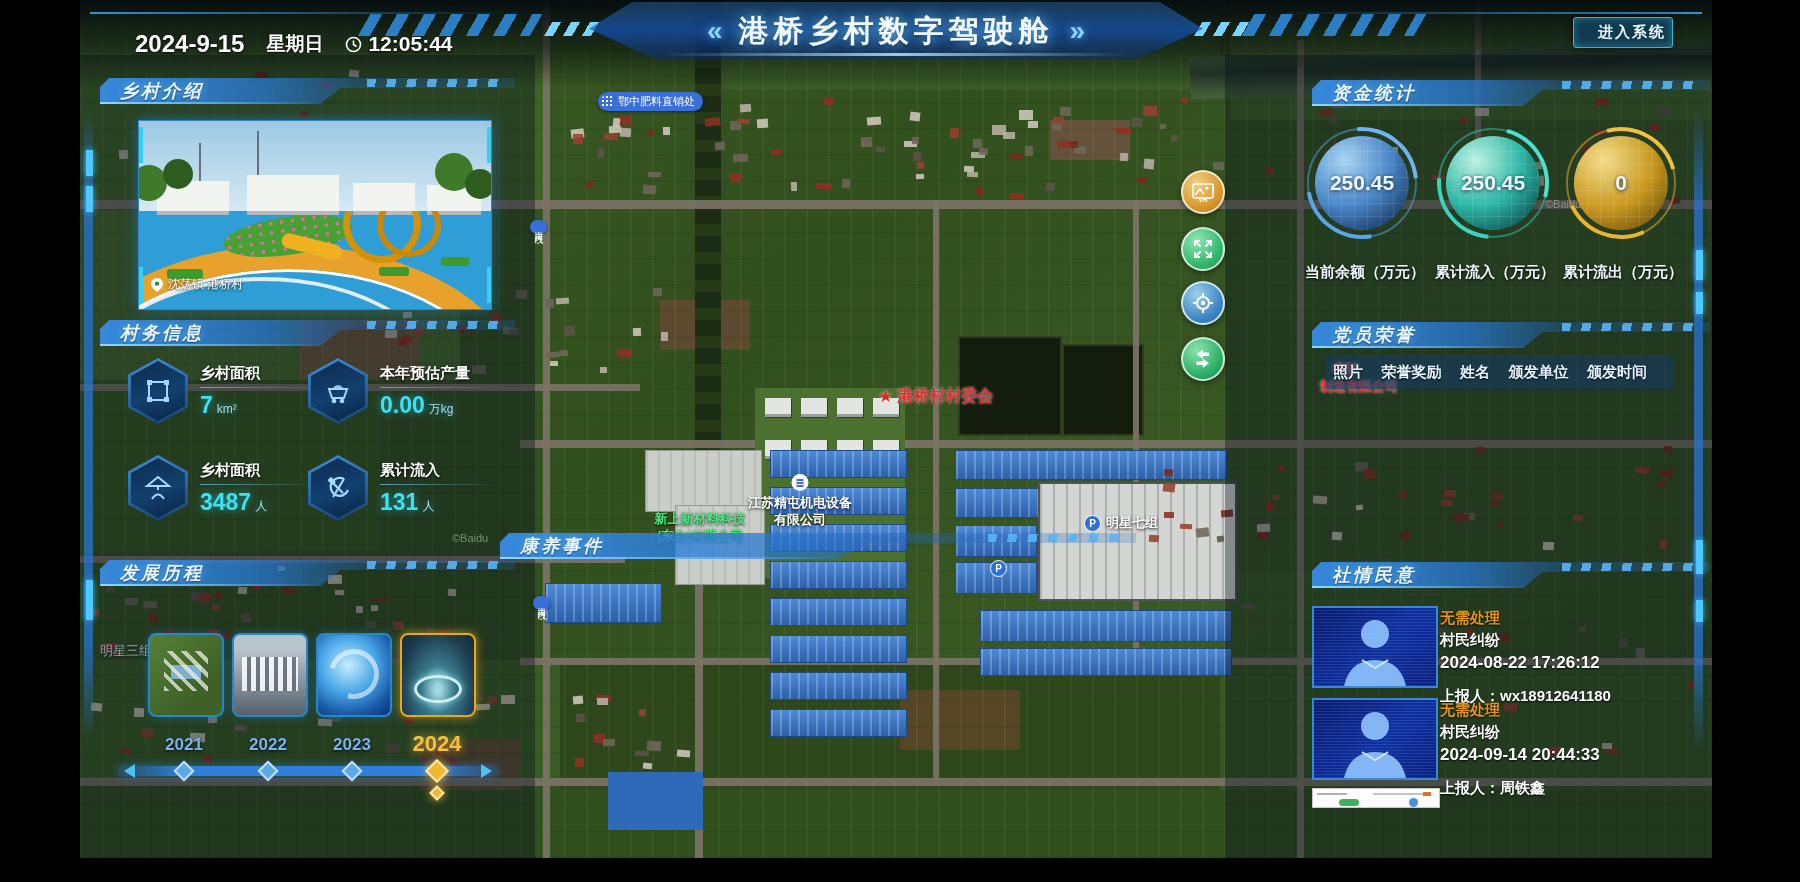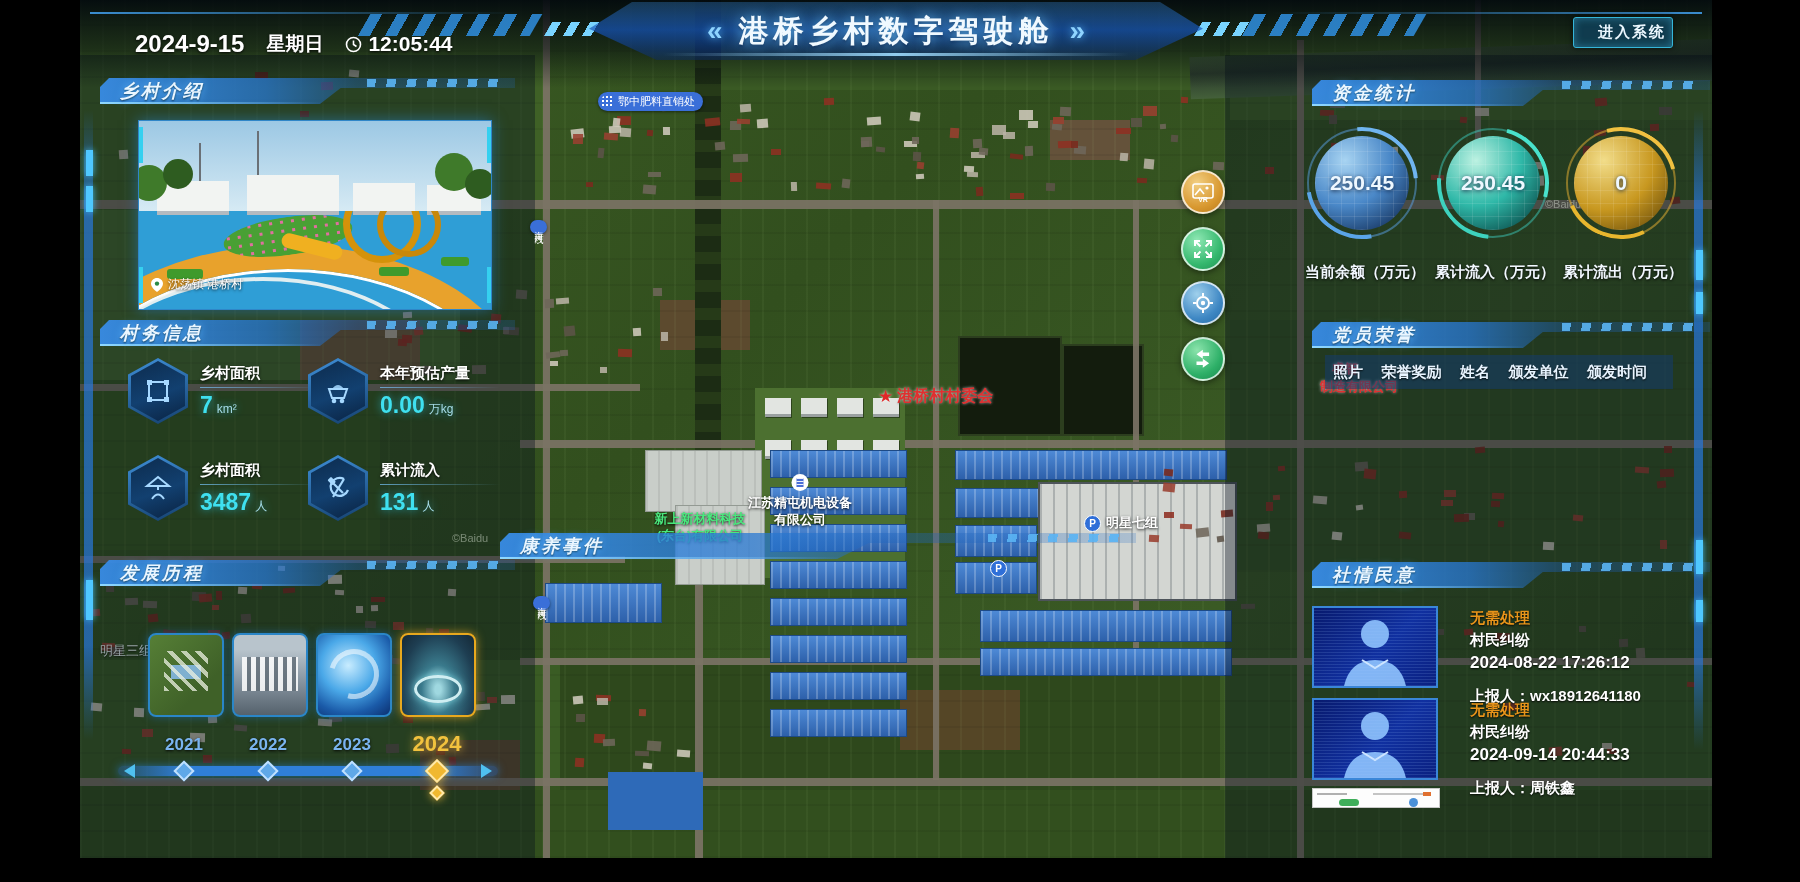--- a/index.html
+++ b/index.html
@@ -183,21 +183,21 @@
   .g-gold .a2{border-top-color:#e8b62e;transform:rotate(200deg);}
   .gauge .val{position:relative;z-index:3;font-size:21px;font-weight:bold;color:#eef8ff;
      text-shadow:0 1px 4px rgba(0,20,50,.85);}
   .g-label{position:absolute;width:170px;transform:translateX(-50%);text-align:center;z-index:7;
      font-size:15px;font-weight:bold;color:#f2f8ff;text-shadow:0 1px 3px rgba(0,0,0,.95);}
   
   .tbl-head{left:1245px;top:355px;width:348px;height:34px;background:rgba(20,60,110,.55);z-index:7;
      display:flex;align-items:center;justify-content:space-between;padding:0 26px 0 8px;box-sizing:border-box;}
   .tbl-head span{font-size:15px;font-weight:bold;color:#e8f4ff;text-shadow:0 1px 2px rgba(0,0,0,.8);}
   
-  .sent-item{position:absolute;display:flex;gap:32px;z-index:7;cursor:pointer;}
+  .sent-item{position:absolute;display:flex;gap:2px;z-index:7;cursor:pointer;}
   .holo{width:126px;height:82px;border:2px solid #3a86d8;box-sizing:border-box;position:relative;overflow:hidden;
      background:linear-gradient(135deg,#081a6e,#1030a0 55%,#0a2080);}
   .holo::after{content:"";position:absolute;inset:0;
      background:repeating-linear-gradient(0deg,rgba(160,200,255,.14) 0 1px,transparent 1px 3px);}
   .sent-txt{display:flex;flex-direction:column;padding-top:3px;}
   .s-status{font-size:15px;font-weight:bold;color:#e8941a;text-shadow:0 1px 2px rgba(0,0,0,.9);}
   .s-cat,.s-rep{font-size:15px;font-weight:bold;color:#fff;text-shadow:0 1px 2px rgba(0,0,0,.9);margin-top:3px;}
   .s-dt{font-size:17px;font-weight:bold;color:#fff;text-shadow:0 1px 2px rgba(0,0,0,.9);margin-top:3px;}
   .s-rep{margin-top:14px;}
   .mini-thumb{left:1232px;top:788px;width:126px;height:18px;background:#fdfdfd;border:1px solid #c8c8c8;z-index:7;overflow:hidden;}

